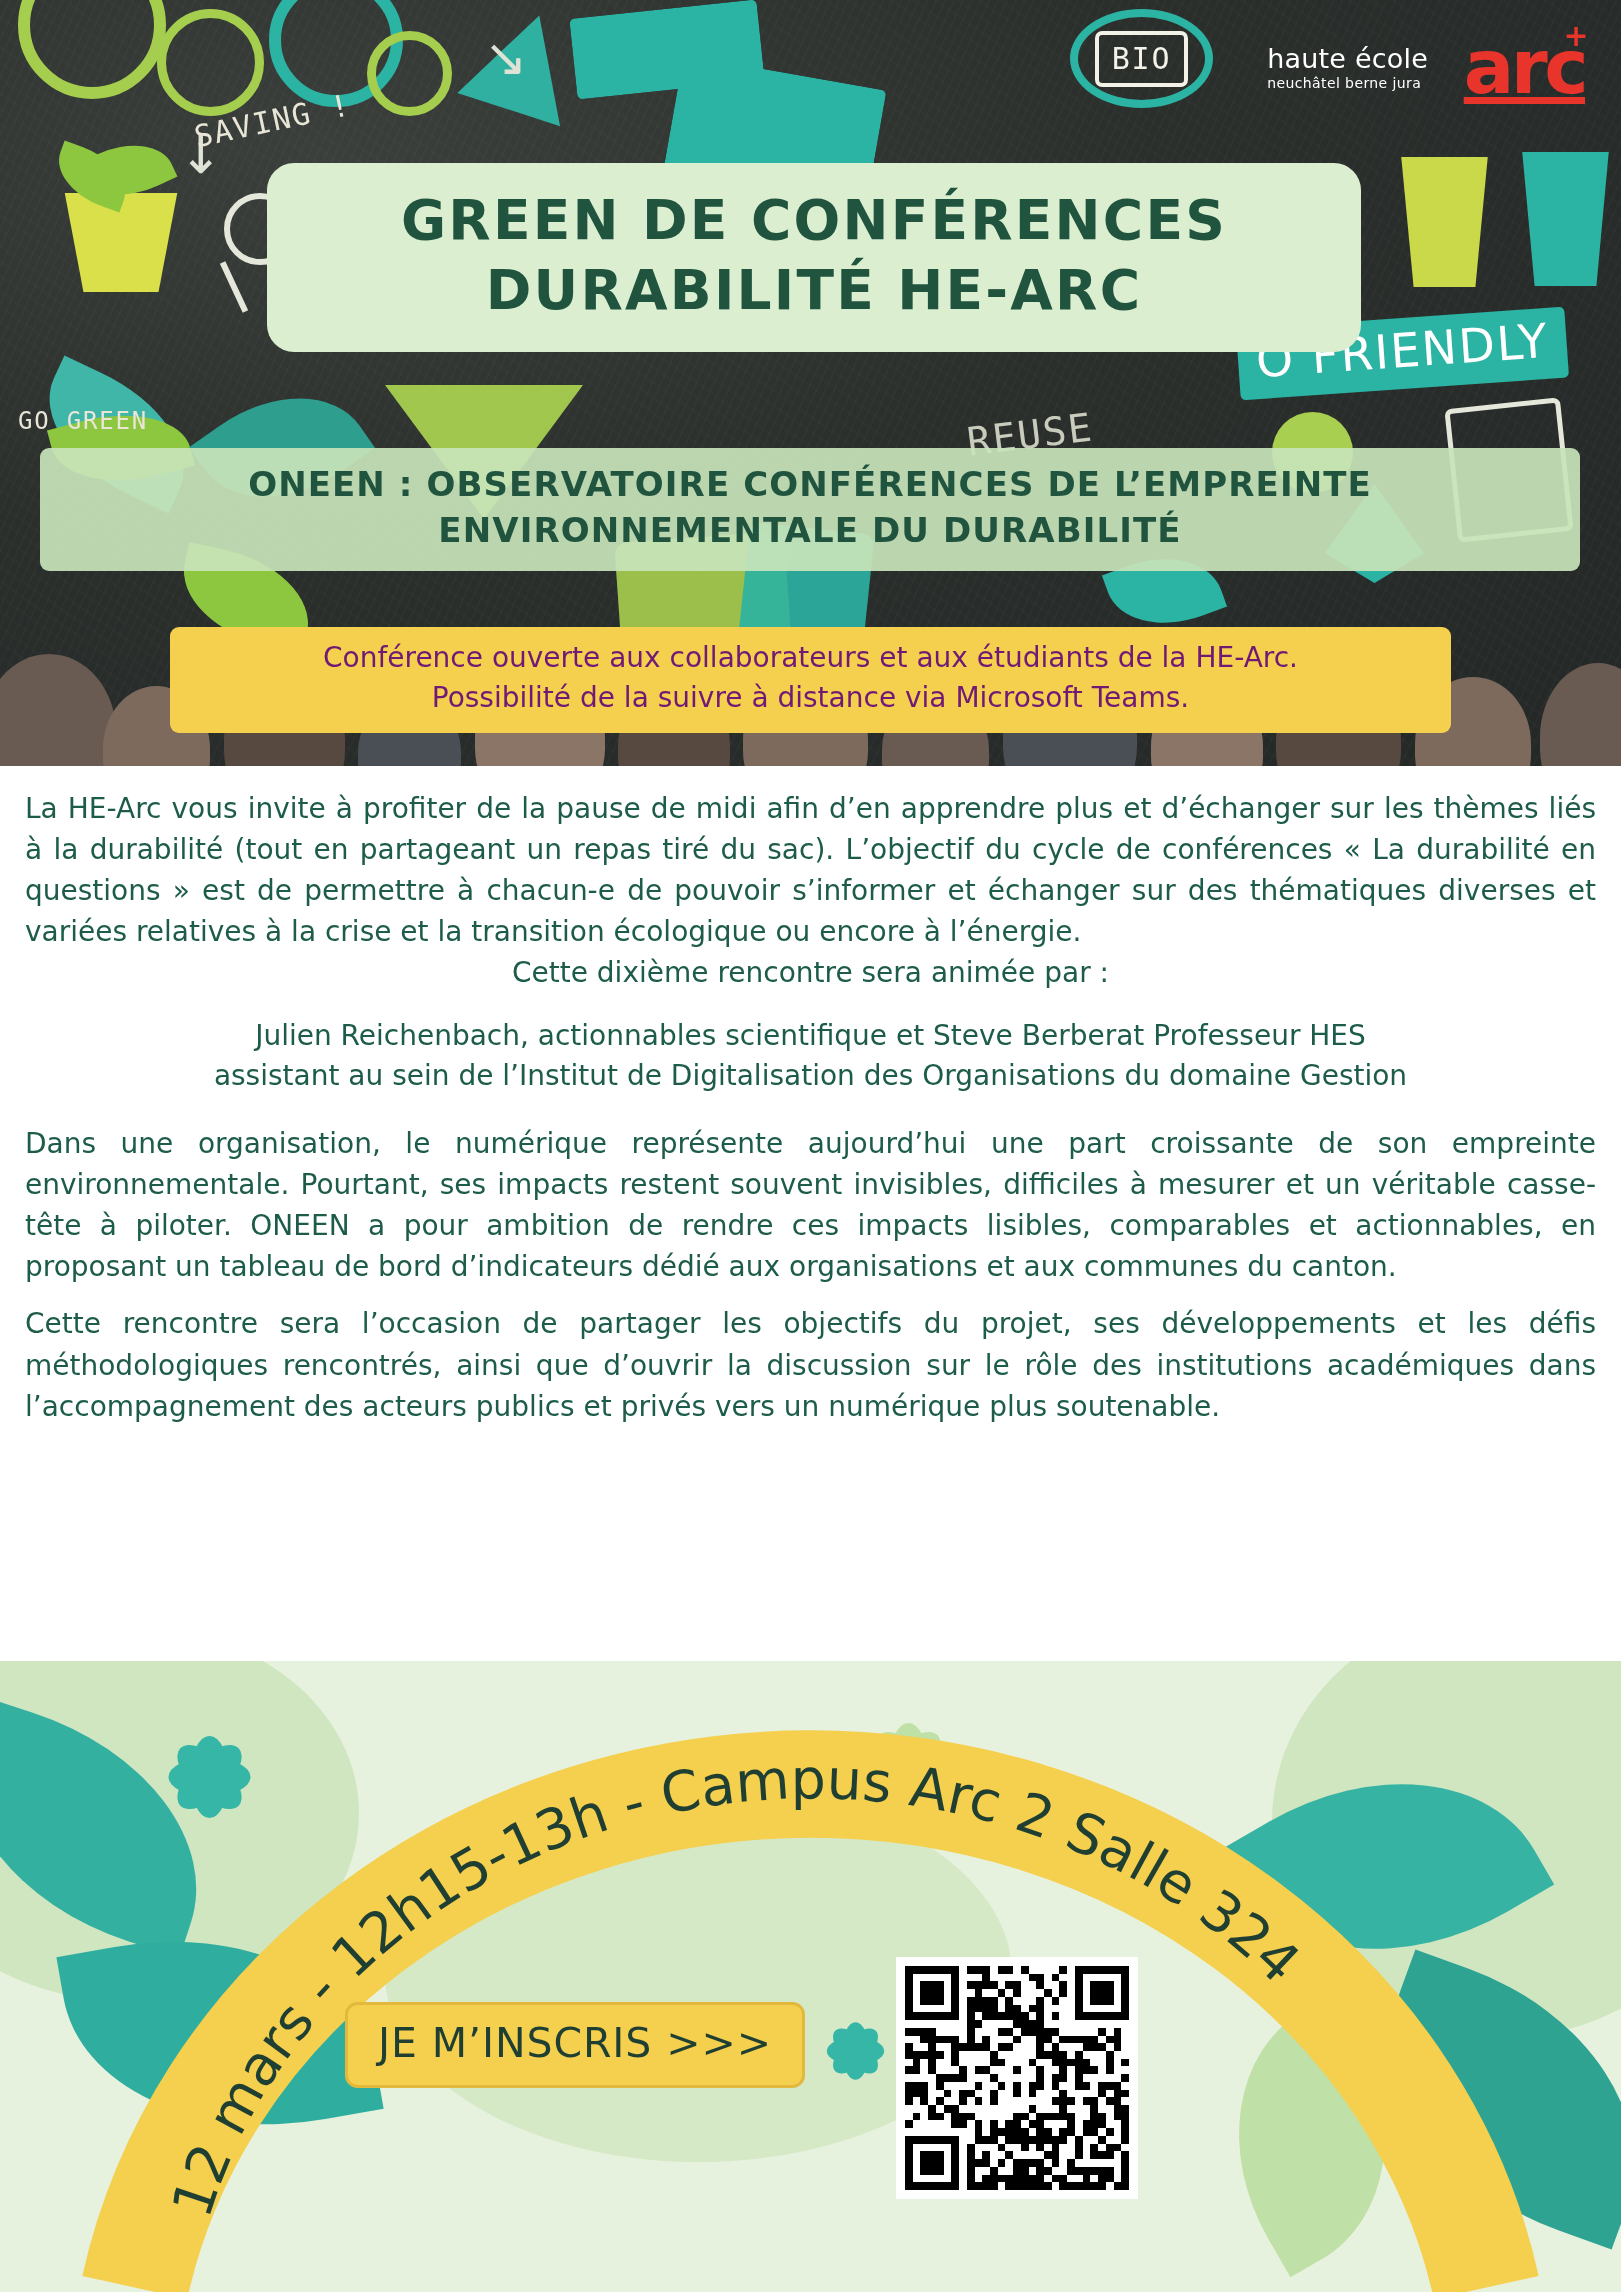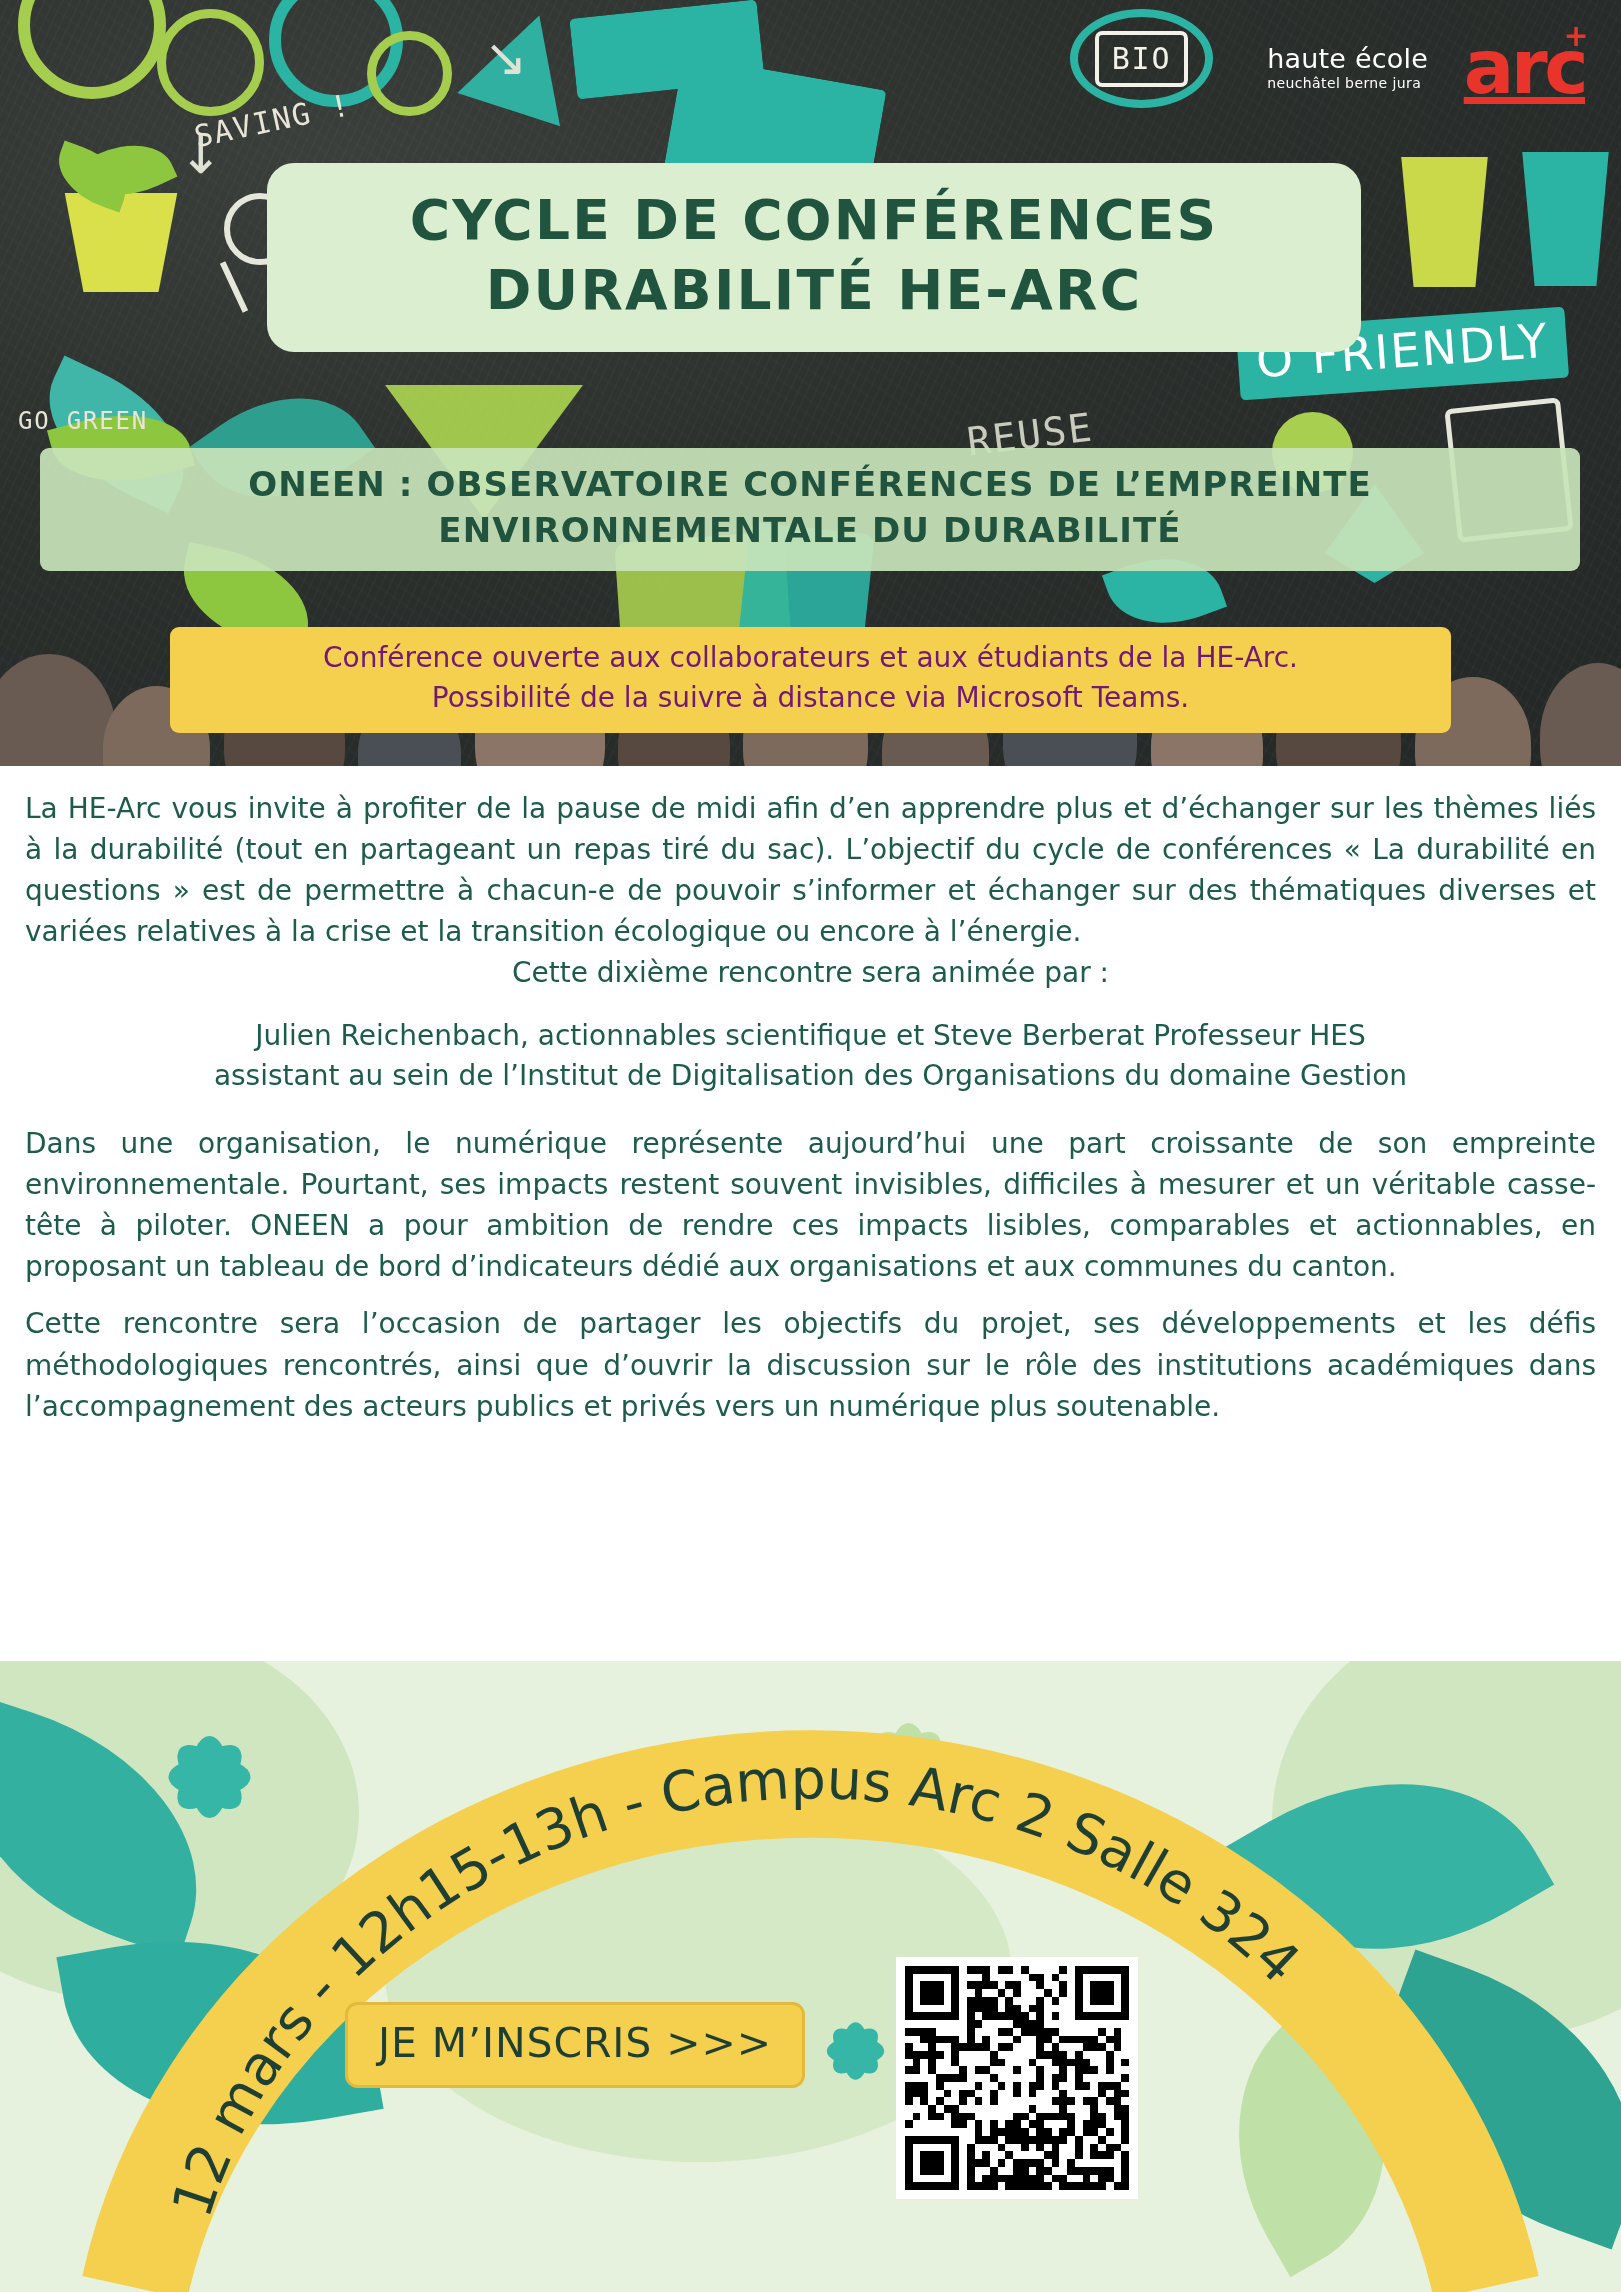--- a/index.html
+++ b/index.html
@@ -346,21 +346,21 @@
       <div class="head c" style="left:743px; width:125px; height:143px;"></div>
       <div class="head" style="left:882px; width:107px; height:121px;"></div>
       <div class="head d" style="left:1003px; width:134px; height:152px;"></div>
       <div class="head e" style="left:1151px; width:112px; height:130px;"></div>
       <div class="head b" style="left:1276px; width:125px; height:143px;"></div>
       <div class="head c" style="left:1415px; width:116px; height:134px;"></div>
       <div class="head" style="left:1540px; width:116px; height:148px;"></div>
     </div>
 
     <div class="title-plate">
-      <div class="t">CYCLE DE CONFÉRENCES</div>
+      <div class="t">GREEN DE CONFÉRENCES</div>
       <div class="t">DURABILITÉ HE-ARC</div>
     </div>
 
     <div class="subtitle-plate">
       <div class="s">ONEEN : OBSERVATOIRE CONFÉRENCES DE L’EMPREINTE</div>
       <div class="s">ENVIRONNEMENTALE DU DURABILITÉ</div>
     </div>
 
     <div class="yellow-plate">
       <div class="y">Conférence ouverte aux collaborateurs et aux étudiants de la HE-Arc.</div>

